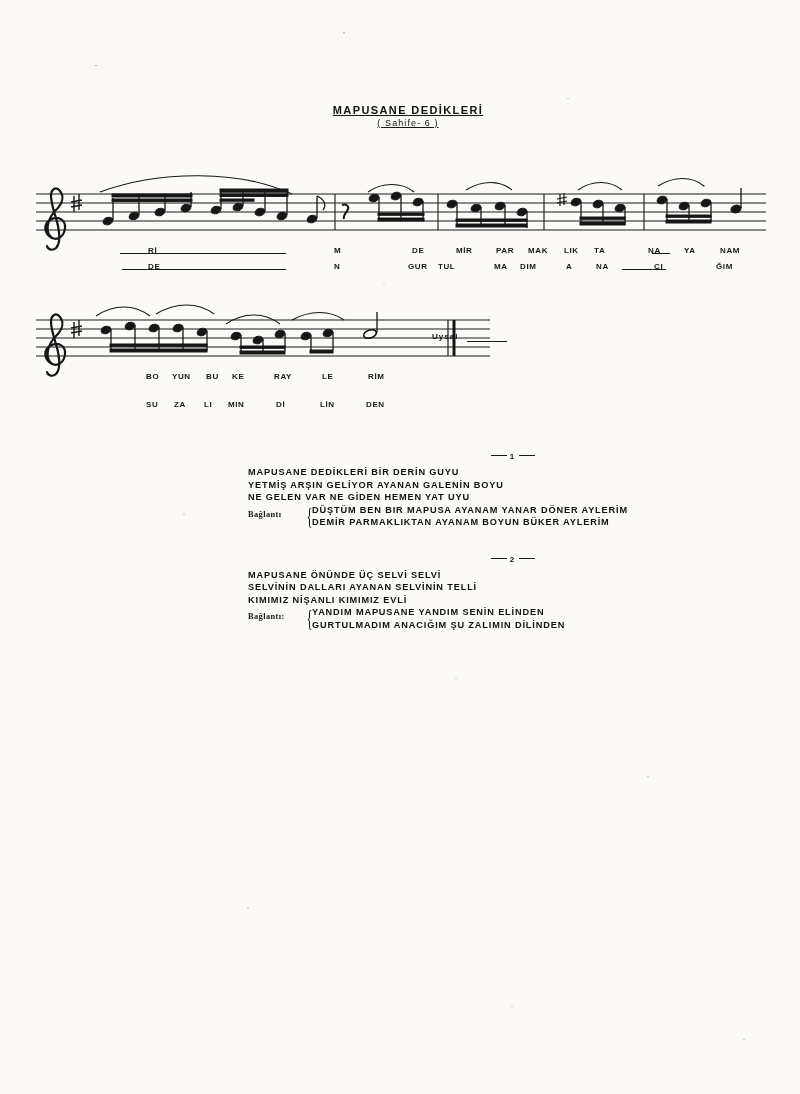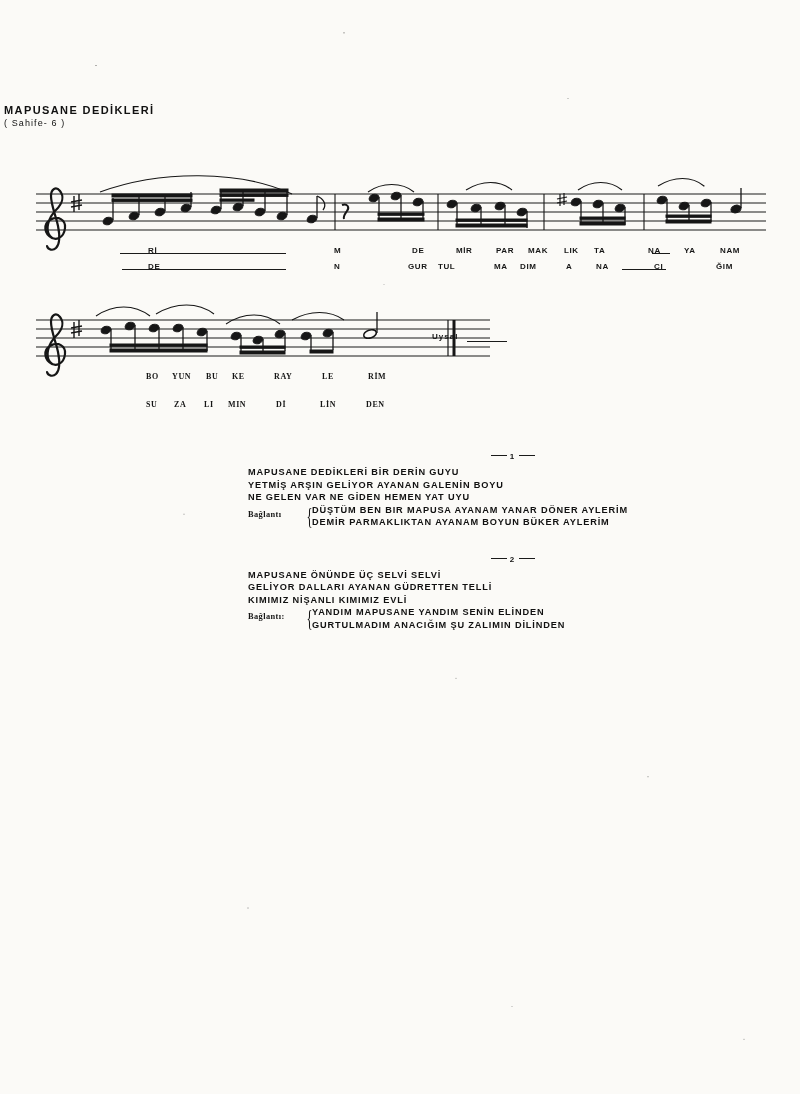--- a/index.html
+++ b/index.html
@@ -27,22 +27,23 @@
       radial-gradient(circle at 64% 92%, rgba(0,0,0,.18) 0 0.6px, transparent 1px),
       radial-gradient(circle at 93% 95%, rgba(0,0,0,.2) 0 0.7px, transparent 1px),
       radial-gradient(circle at 48% 26%, rgba(0,0,0,.15) 0 0.5px, transparent 1px);
     pointer-events:none;
     opacity:.85;
   }
   .sheet { position:absolute; inset:0; }
 
   
   .title-block{
-    position:absolute; left:4px; right:0; top:104px;
-    text-align:left;
+    position:absolute; left:16px; right:0; top:104px;
+    text-align:center;
+    text-decoration:underline;
   }
   .title{
     font-size:11px; letter-spacing:1.4px; font-weight:700;
     color:#111;
   }
   .subtitle{
     font-size:9px; letter-spacing:1.1px; margin-top:2px; color:#111;
   }
 
   
@@ -332,21 +333,21 @@
         <ellipse cx="340" cy="36" rx="6.5" ry="4" fill="none" stroke-width="1.6" transform="rotate(-18 340 36)"></ellipse>
         <line x1="347" y1="35" x2="347" y2="14" stroke-width="1.3"></line>
       </g>
 
       <g stroke="#161616">
         <line x1="418" y1="22" x2="418" y2="58" stroke-width="1.2"></line>
         <line x1="424" y1="22" x2="424" y2="58" stroke-width="3"></line>
       </g>
     </svg>
 
-    <div class="lyrics" style="left:0; top:74px; width:470px;font-family:Liberation Serif, serif;">
+    <div class="lyrics" style="left:0; top:74px; width:470px;">
       <div class="lyr-row">
         <span class="syl" style="left:70px">BO</span>
         <span class="syl" style="left:96px">YUN</span>
         <span class="syl" style="left:130px">BU</span>
         <span class="syl" style="left:156px">KE</span>
         <span class="syl" style="left:198px">RAY</span>
         <span class="syl" style="left:246px">LE</span>
         <span class="syl" style="left:292px">RİM</span>
       </div>
       <div class="lyr-row" style="margin-top:16px">
@@ -381,21 +382,21 @@
           <div class="vline">DEMİR PARMAKLIKTAN  AYANAM  BOYUN BÜKER AYLERİM</div>
         </div>
       </div>
     </div>
 
     <div class="verse2">
       <div class="vnum">
         <span class="lead"></span><span>2</span><span class="trail"></span>
       </div>
       <div class="vline">MAPUSANE  ÖNÜNDE  ÜÇ  SELVİ  SELVİ</div>
-      <div class="vline">GELİYOR  DALLARI   AYANAN  GÜDRETTEN TELLİ</div>
+      <div class="vline">SELVİNİN  DALLARI   AYANAN  SELVİNİN TELLİ</div>
       <div class="vline">KIMIMIZ  NİŞANLI   KIMIMIZ   EVLİ</div>
       <div class="refrain">
         <span class="refrain-label">Bağlantı:</span>
         <span class="brace">{</span>
         <div class="refrain-lines">
           <div class="vline">YANDIM  MAPUSANE  YANDIM  SENİN ELİNDEN</div>
           <div class="vline">GURTULMADIM   ANACIĞIM   ŞU ZALIMIN  DİLİNDEN</div>
         </div>
       </div>
     </div>

